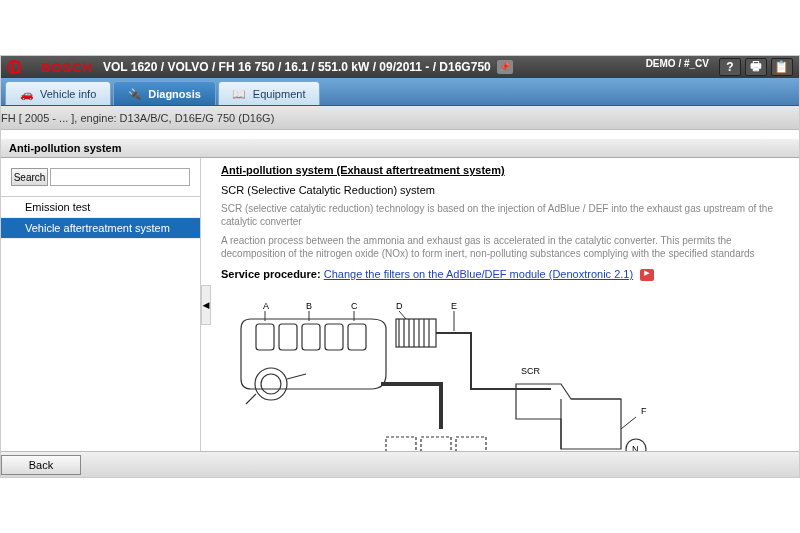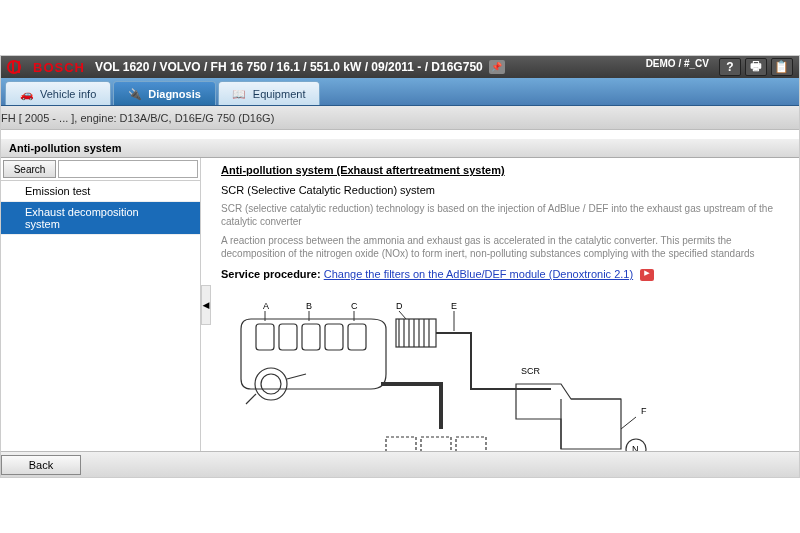--- a/index.html
+++ b/index.html
@@ -1,35 +1,35 @@
 <!DOCTYPE html>
 <html><head>
 <meta charset="utf-8">
 <style>
 *{margin:0;padding:0;box-sizing:border-box;font-family:Arial,sans-serif}
 body{background:#fff;width:800px;height:533px;overflow:hidden;font-size:11px}
 .frame{position:absolute;left:0;right:0;top:55px;bottom:55px;border:1px solid #ccc}
 .topbar{height:22px;background:linear-gradient(#5a5a5a,#3a3a3a);display:flex;align-items:center;padding:0 6px;color:#fff}
-.logo{display:flex;align-items:center;gap:12px;font-weight:bold;color:#e30613;font-size:13px;letter-spacing:1px}
+.logo{display:flex;align-items:center;gap:20px;font-weight:bold;color:#e30613;font-size:13px;letter-spacing:1px}
 .logo-ring{width:14px;height:14px;border:2px solid #e30613;border-radius:50%;display:inline-block;position:relative}
 .logo-ring::after{content:'';position:absolute;left:3px;top:-1px;width:4px;height:12px;border-left:2px solid #e30613;border-right:2px solid #e30613}
 .crumb{margin-left:10px;font-size:12px;color:#fff;font-weight:bold}
 .pin{margin-left:6px;width:16px;height:14px;background:#888;border-radius:2px;display:flex;align-items:center;justify-content:center;font-size:9px}
 .top-right{margin-left:auto;display:flex;gap:4px}
 .top-right-text{font-size:10px;color:#fff;font-weight:bold;margin-right:6px}
 .top-btn{width:22px;height:18px;background:#555;border:1px solid #222;border-radius:2px;display:flex;align-items:center;justify-content:center;color:#fff;font-size:12px;font-weight:bold}
 .tabbar{height:28px;background:linear-gradient(#6fa8d8,#4a7fb5);display:flex;align-items:flex-end;padding-left:4px;border-bottom:1px solid #2a5a8a}
 .tab{height:24px;padding:0 14px;display:flex;align-items:center;gap:6px;background:linear-gradient(#eaf3fb,#c8dff0);border:1px solid #7aa8cc;border-bottom:none;border-radius:4px 4px 0 0;margin-right:2px;font-size:11px;color:#1a3a5a;cursor:pointer}
 .tab.active{background:linear-gradient(#4a8fd0,#2a6fa8);color:#fff;font-weight:bold}
 .tab-icon{width:14px;height:12px;display:inline-block}
 .subhdr{height:24px;background:linear-gradient(#e8e8e8,#d0d0d0);display:flex;align-items:center;font-size:11px;color:#333;border-bottom:1px solid #bbb}
 .section-title{height:20px;background:linear-gradient(#f0f0f0,#d8d8d8);border-top:1px solid #fff;border-bottom:1px solid #aaa;padding:3px 8px;font-weight:bold;font-size:11px;margin-top:8px}
 .body{display:flex;height:calc(100% - 102px - 26px)}
 .sidebar{width:200px;border-right:1px solid #ccc;display:flex;flex-direction:column}
-.search-row{display:flex;padding:2px;border-bottom:1px solid #ccc}
+.search-row{display:flex;padding:10px;border-bottom:1px solid #ccc}
 .search-btn{width:70px;height:18px;background:linear-gradient(#f8f8f8,#ddd);border:1px solid #999;font-size:10px;cursor:pointer}
 .search-inp{flex:1;height:18px;border:1px solid #aaa;margin-left:2px;font-size:10px;padding:0 3px}
 .side-item{padding:4px 24px;font-size:11px;border-bottom:1px solid #eee;cursor:pointer}
 .side-item.sel{background:#1a6bb8;color:#fff}
 .content{flex:1;position:relative;overflow:hidden}
 .collapse{position:absolute;left:0;top:50%;width:10px;height:40px;background:#eee;border:1px solid #ccc;display:flex;align-items:center;justify-content:center;font-size:9px;cursor:pointer;transform:translateY(-50%)}
 .content-inner{padding:6px 14px 6px 20px;height:100%;overflow:hidden}
 .c-title{font-weight:bold;text-decoration:underline;font-size:11px;margin-bottom:8px}
 .c-sub{font-size:11px;margin-bottom:6px}
 .c-p{font-size:10px;color:#888;margin-bottom:6px;line-height:1.3}
@@ -80,21 +80,21 @@
 
   <div class="section-title">Anti-pollution system</div>
 
   <div class="body">
     <div class="sidebar">
       <div class="search-row">
         <button class="search-btn">Search</button>
         <input class="search-inp" style="">
       </div>
       <div class="side-item">Emission test</div>
-      <div class="side-item sel">Exhaust decomposition system</div>
+      <div class="side-item sel">Vehicle aftertreatment system</div>
     </div>
 
     <div class="content">
       <div class="collapse">◀</div>
       <div class="content-inner">
         <div class="c-title">Anti-pollution system (Exhaust aftertreatment system)</div>
         <div class="c-sub">SCR (Selective Catalytic Reduction) system</div>
         <div class="c-p">SCR (selective catalytic reduction) technology is based on the injection of AdBlue / DEF into the exhaust gas upstream of the catalytic converter</div>
         <div class="c-p">A reaction process between the ammonia and exhaust gas is accelerated in the catalytic converter. This permits the decomposition of the nitrogen oxide (NOx) to form inert, non-polluting substances complying with the specified standards</div>
         <div class="svc">

